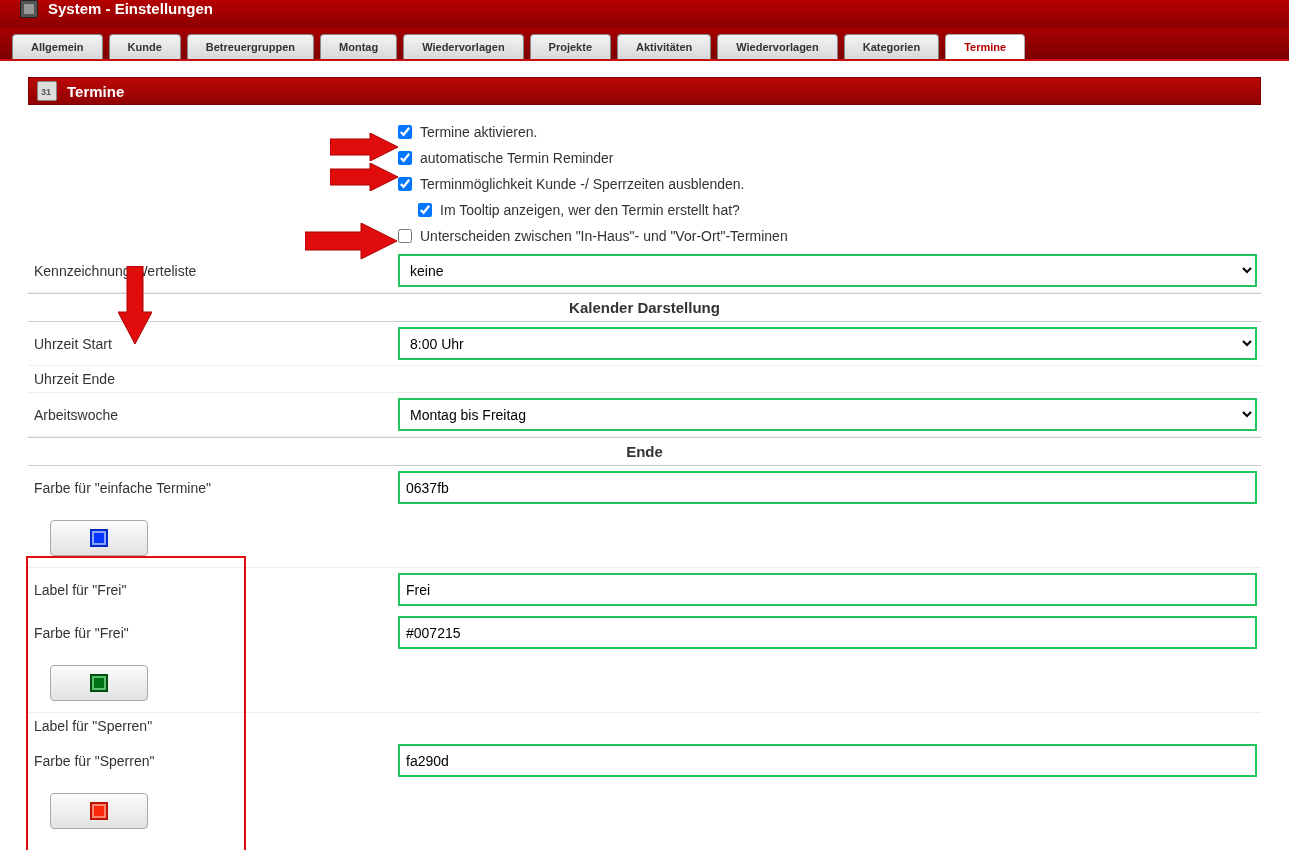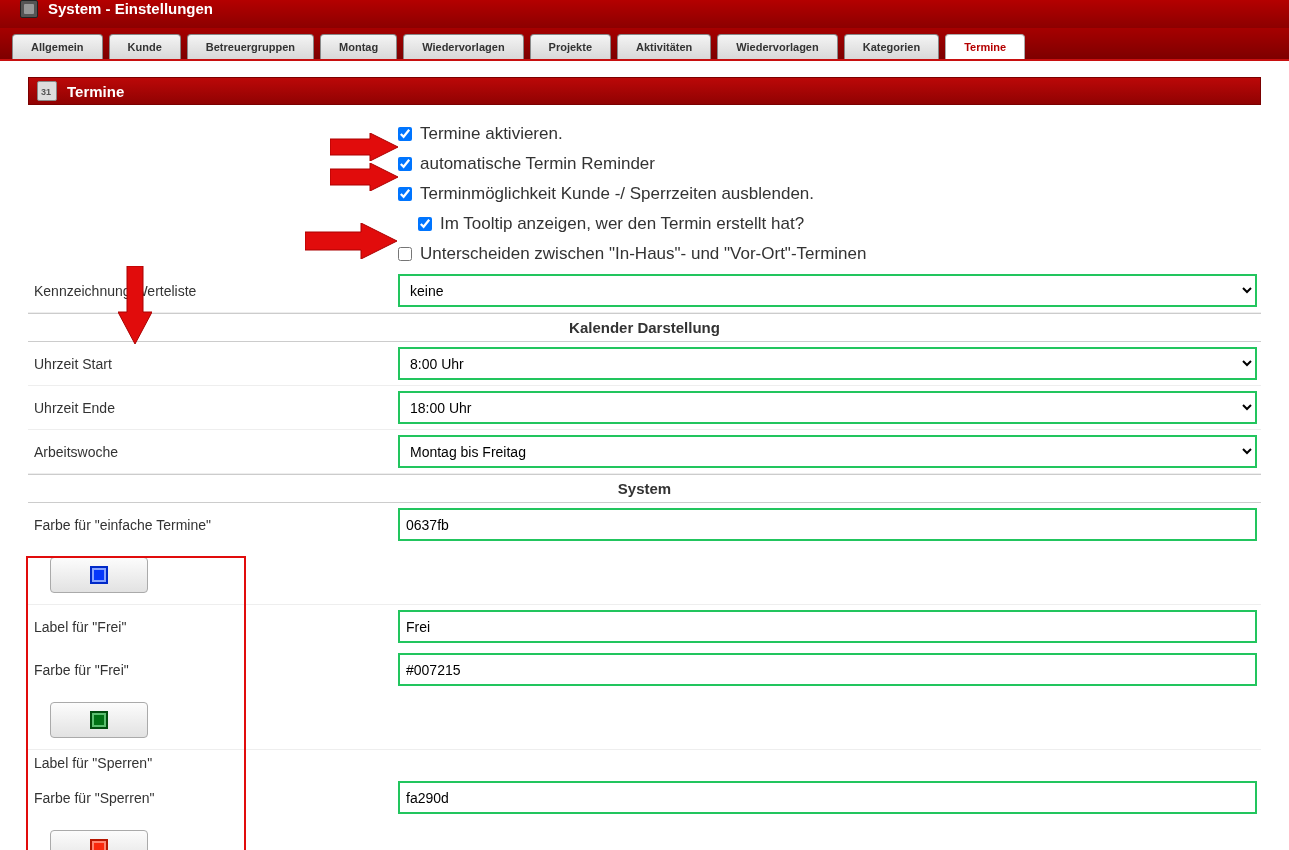--- a/index.html
+++ b/index.html
@@ -109,21 +109,21 @@
   }
   .field-col {
     flex: 1;
     display: flex;
     align-items: center;
     gap: 8px;
     padding-right: 4px;
   }
   .indent-sub { padding-left: 20px; }
   .chk { width: 14px; height: 14px; }
-  .chk-label { font-size: 17px; }
+  .chk-label { font-size: 14px; }
   select, input[type=text] {
     width: 100%;
     height: 33px;
     border: 2px solid #22c55e;
     padding: 2px 6px;
     font-size: 14px;
     background: #fff;
   }
   select { appearance: auto; }
   .color-btn {
@@ -259,36 +259,31 @@
     <div class="form-row">
       <div class="label-col">Uhrzeit Start</div>
       <div class="field-col">
         <select>
           <option>8:00 Uhr</option>
         </select>
       </div>
     </div>
     <div class="form-row">
       <div class="label-col">Uhrzeit Ende</div>
-      <div class="field-col">
-        <select>
-          <option>18:00 Uhr</option>
-        </select>
-      </div>
     </div>
     <div class="form-row">
       <div class="label-col">Arbeitswoche</div>
       <div class="field-col">
         <select>
           <option>Montag bis Freitag</option>
         </select>
       </div>
     </div>
 
-    <div class="section-head">System</div>
+    <div class="section-head">Ende</div>
 
     <div class="form-row no-border">
       <div class="label-col">Farbe für "einfache Termine"</div>
       <div class="field-col">
         <input type="text" value="0637fb" style="">
       </div>
     </div>
     <div class="form-row">
       <div class="label-col">
         <div class="color-btn">

